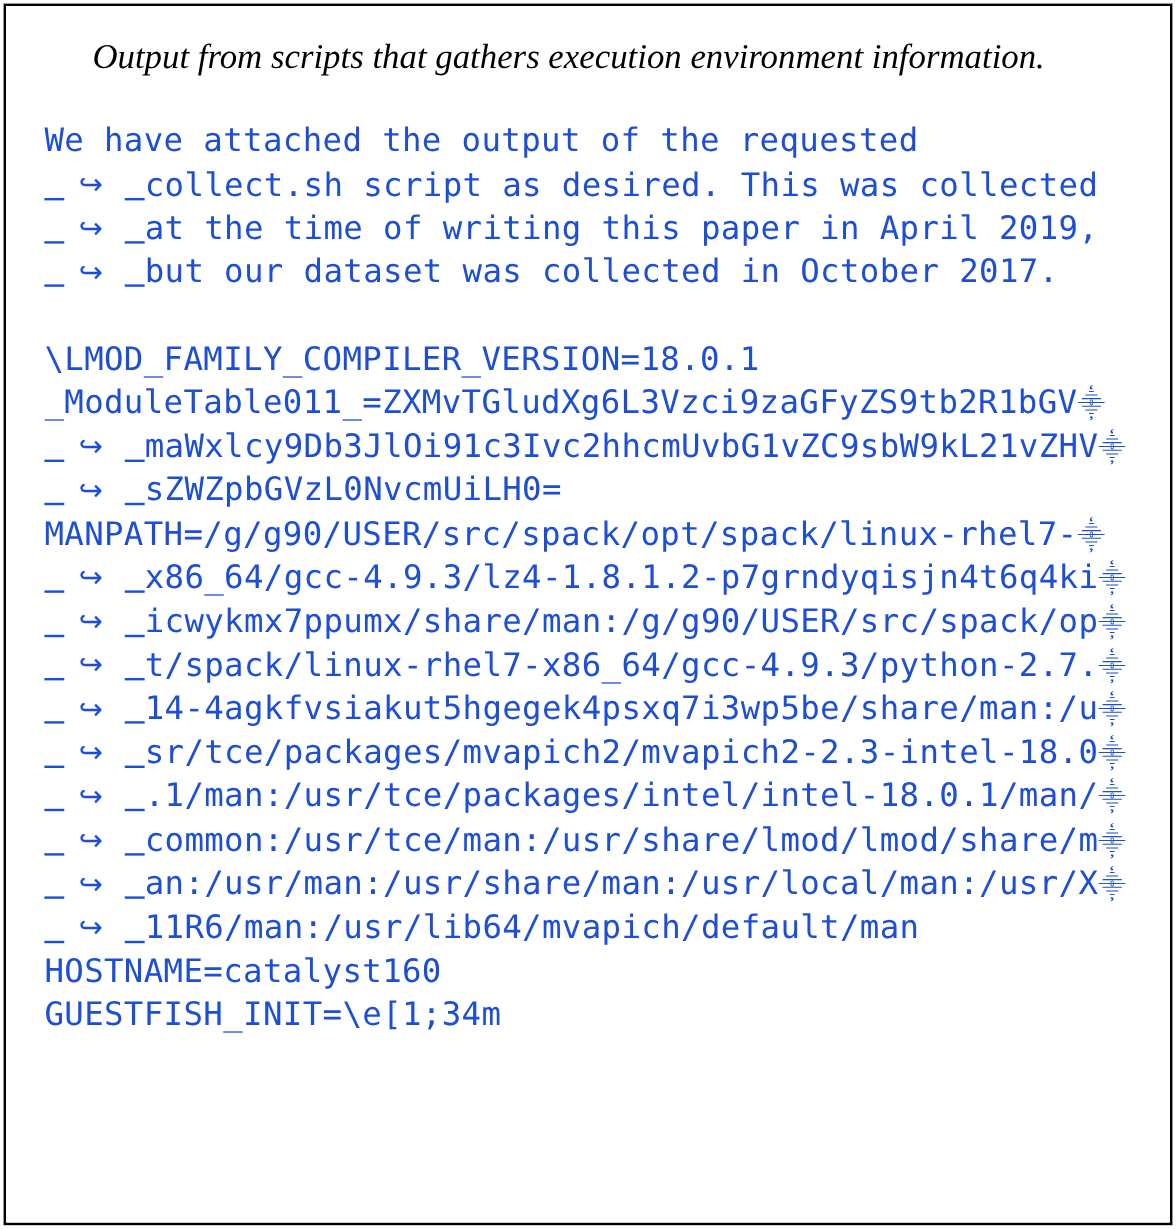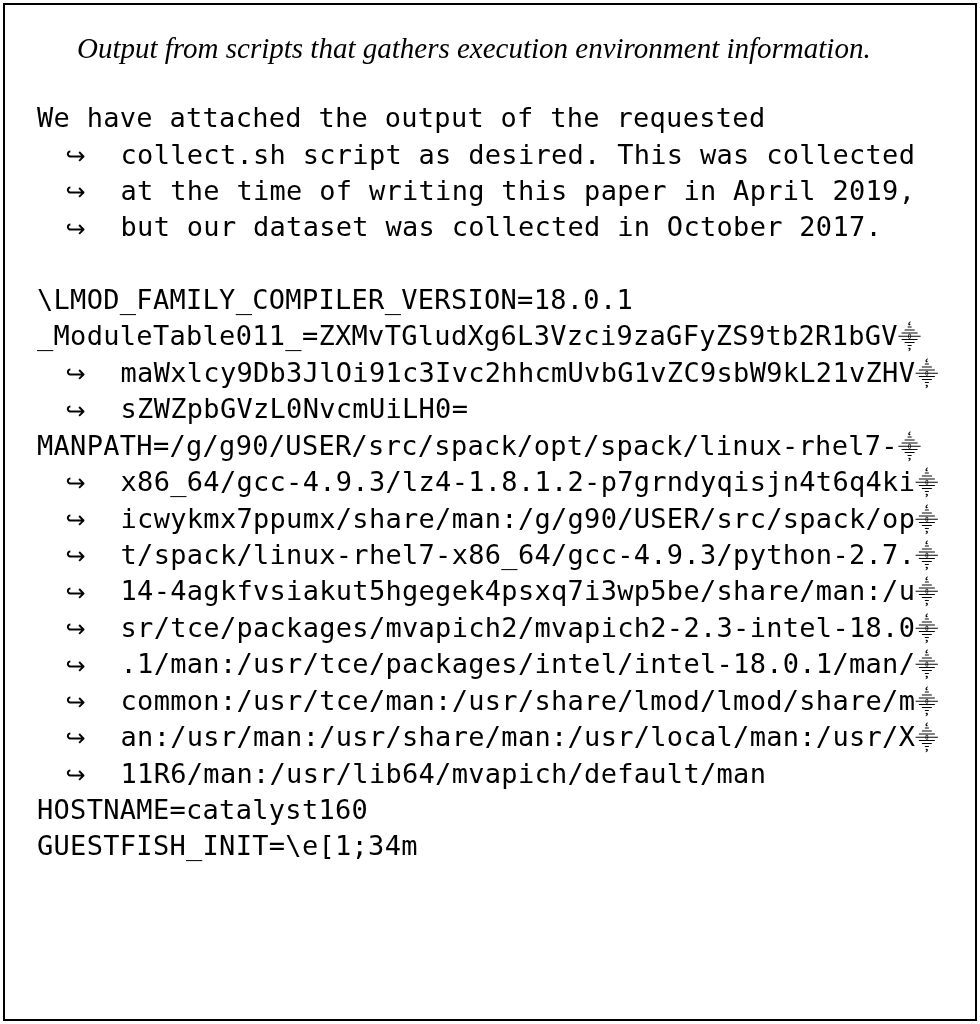--- a/index.html
+++ b/index.html
@@ -32,22 +32,23 @@
     }
     .caption .indent {
       display: inline-block;
       width: 40px;
     }
     .mono {
       font-family: 'DejaVu Sans Mono', 'Courier New', monospace;
       font-size: 27px;
       line-height: 1.35;
       white-space: pre;
-      color: #000000;
+      color: #1d4ed8;
       letter-spacing: 0.3px;
+      text-decoration: underline;
     }
     .cont {
       display: inline-block;
     }
     .hookarrow {
       display: inline-block;
       font-family: Georgia, serif;
       font-size: 24px;
       vertical-align: middle;
       margin-left: 12px;

